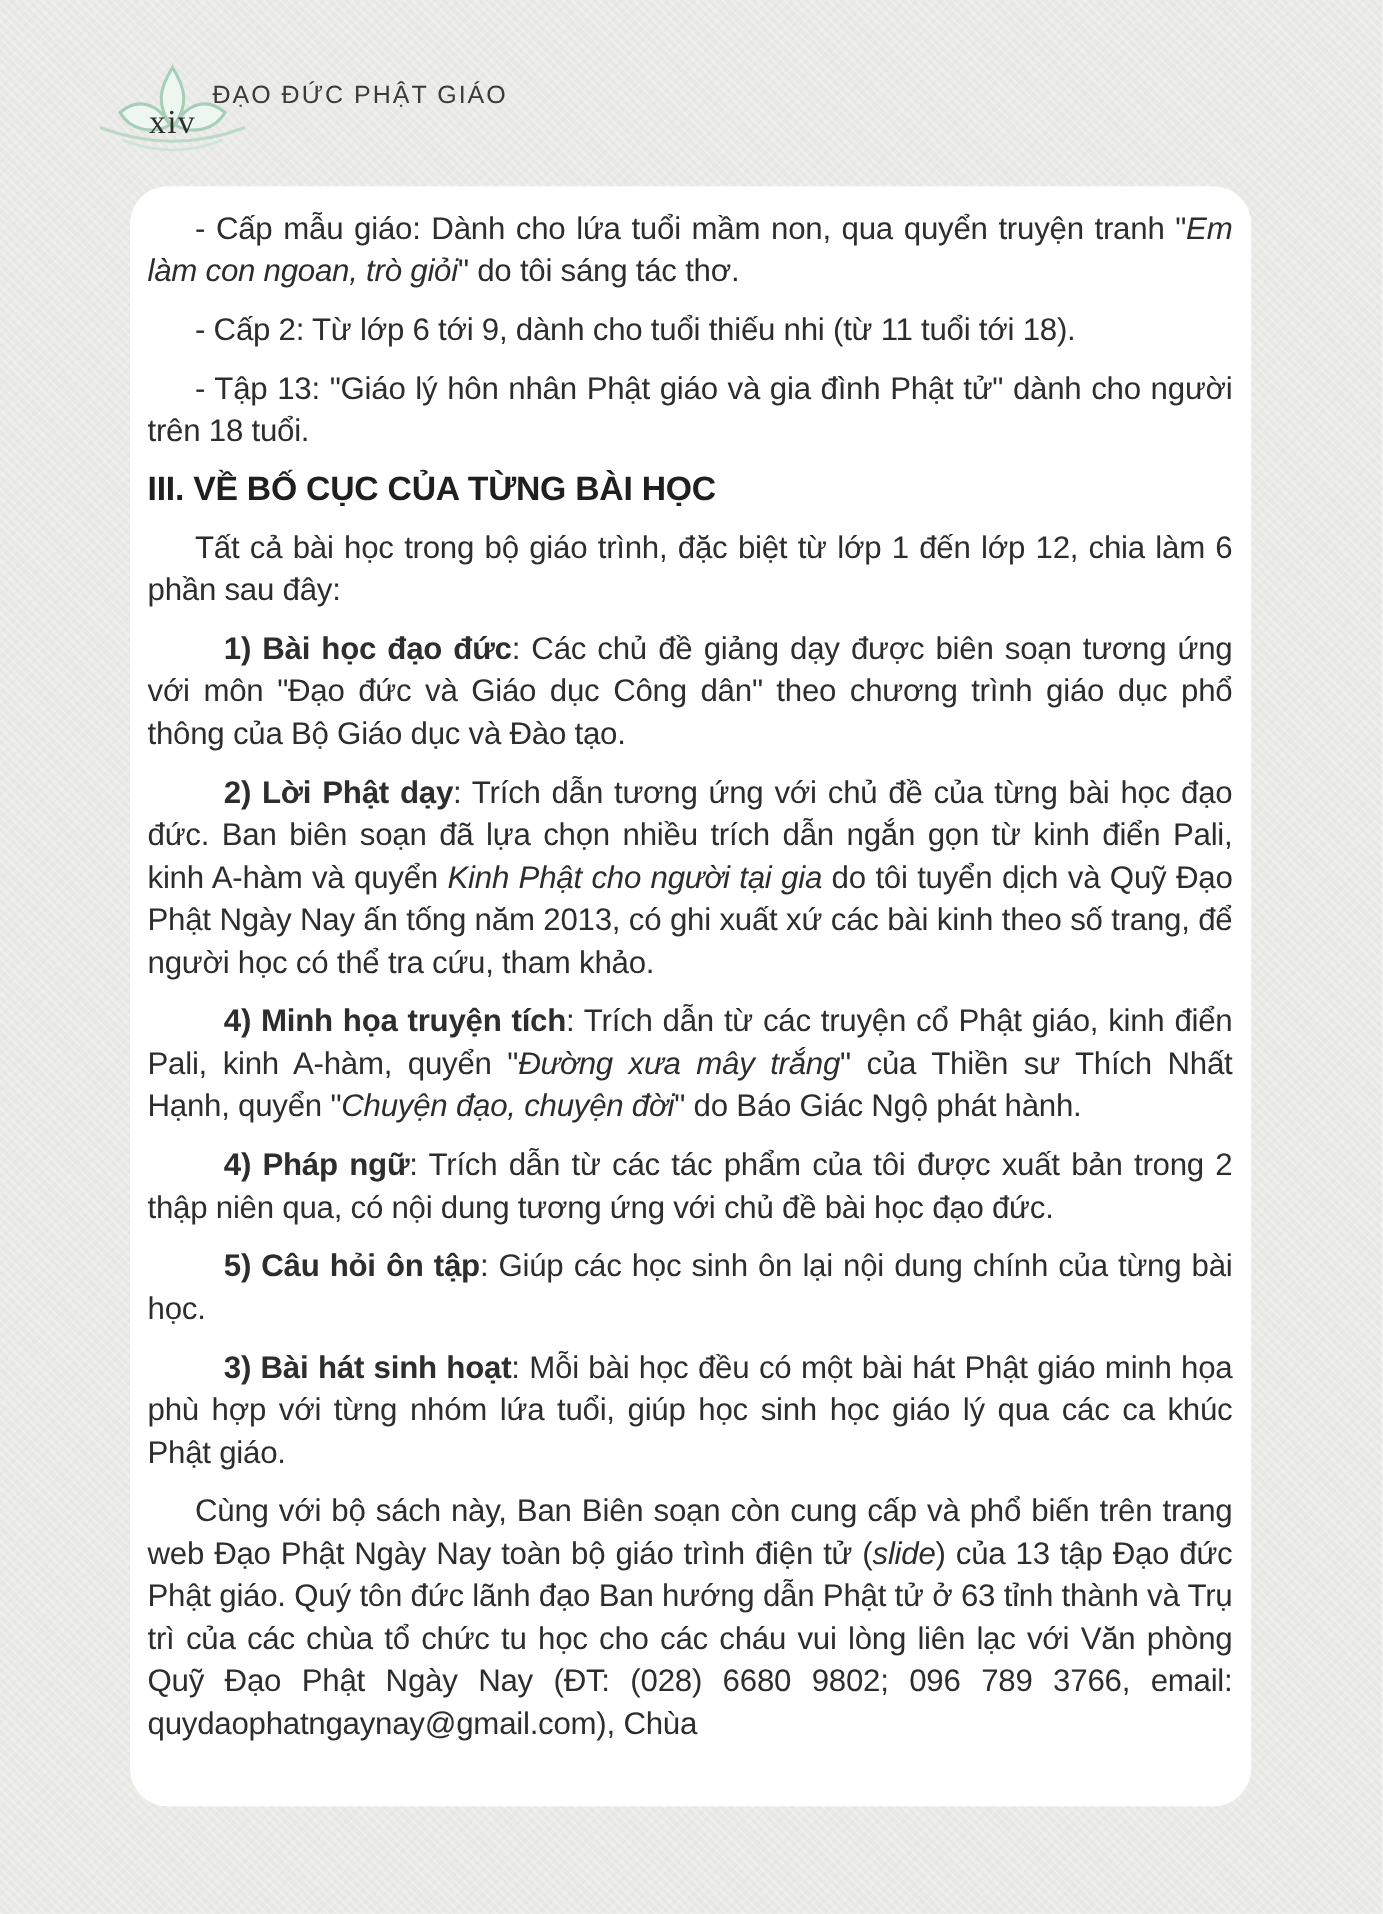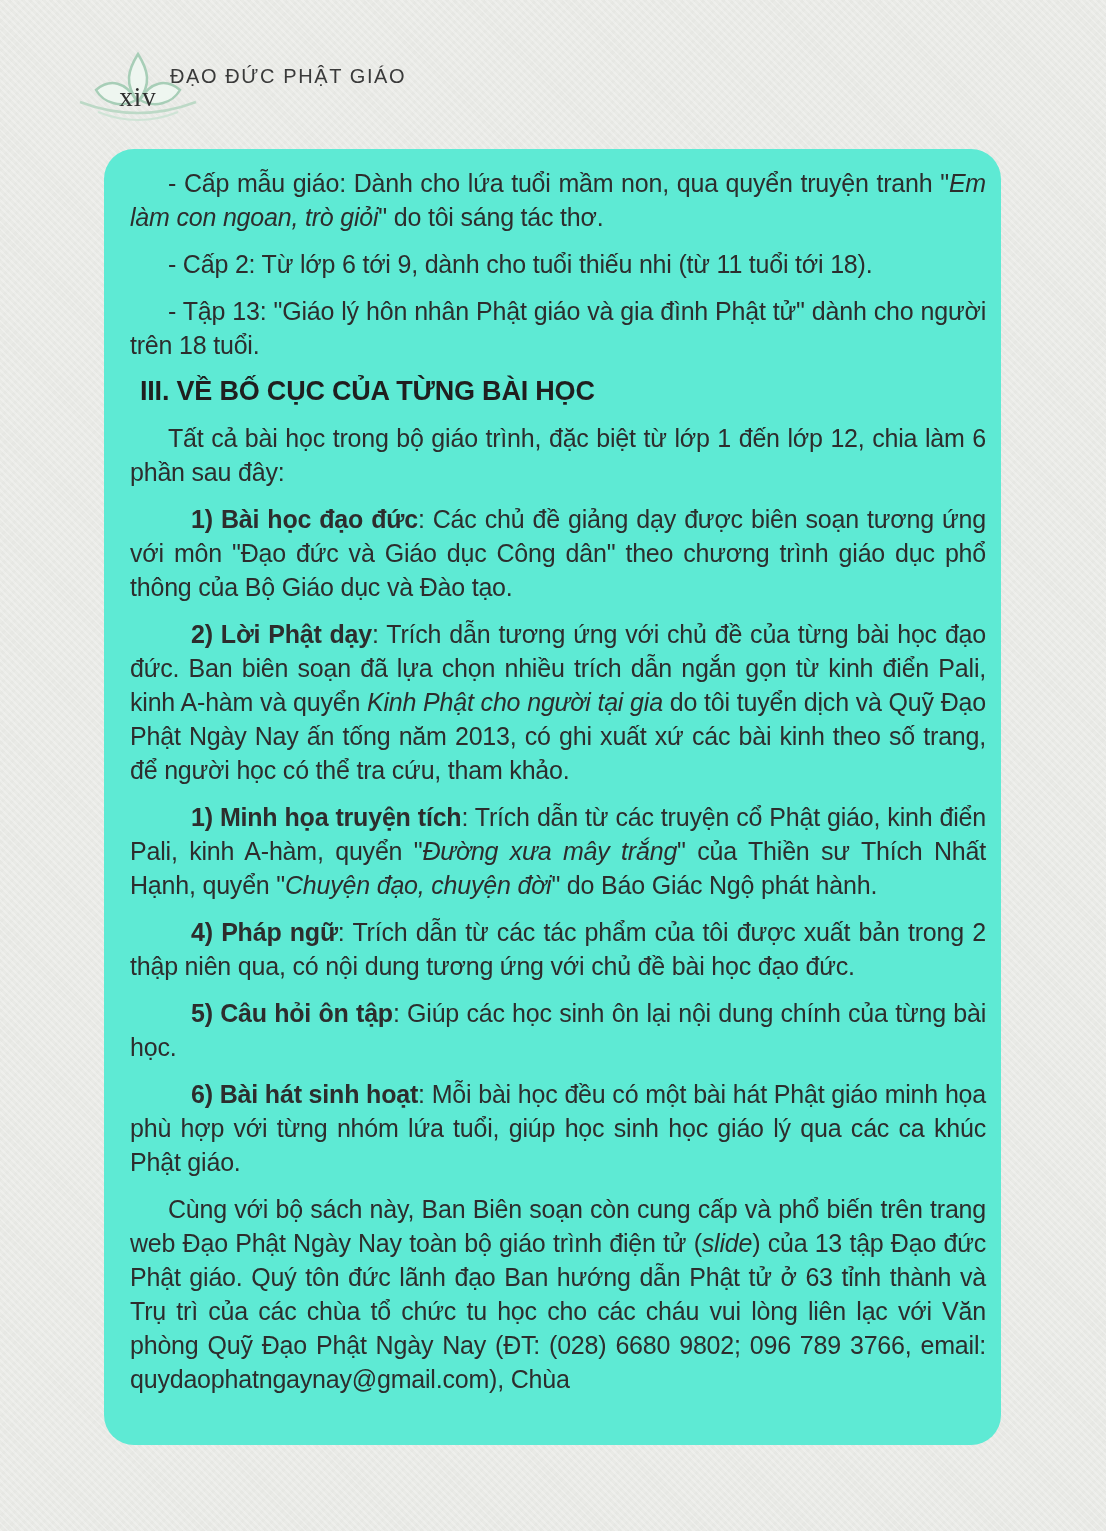--- a/index.html
+++ b/index.html
@@ -25,32 +25,32 @@
     font-family:"Liberation Serif","DejaVu Serif",serif;
     font-size:27px;color:#2f2f2f;letter-spacing:1px;
   }
   .running-title{
     position:absolute;left:170px;top:65px;
     font-size:20px;letter-spacing:1.6px;color:#3a3a3a;
   }
 
   .sheet{
     position:absolute;left:104px;top:149px;width:897px;min-height:1296px;
-    background:#5eead4;border-radius:30px;box-sizing:border-box;
-    padding:17px 15px 22px 26px;
+    background:#ffffff;border-radius:30px;box-sizing:border-box;
+    padding:17px 15px 22px 14px;
   }
   #doc p{
     font-size:25px;line-height:34px;color:#2d2d2d;
     text-align:justify;text-indent:38px;margin:0 0 13px;
     letter-spacing:-0.2px;
   }
   #doc p:last-child{margin-bottom:0;}
   #doc h2{
     font-size:27px;line-height:32px;color:#1f1f1f;
-    font-weight:bold;margin:10px 10px 14px;text-indent:0;
+    font-weight:bold;margin:10px 0 14px;text-indent:0;
     letter-spacing:-0.2px;
   }
   .b{font-weight:bold;margin-left:23px;}
   .i{font-style:italic;}
 </style>
 </head>
 <body>
 
 <header class="page-header">
   <div class="lotus">
@@ -68,19 +68,19 @@
 
 <main class="sheet">
   <div id="doc">
       <p><span>- Cấp mẫu giáo: Dành cho lứa tuổi mầm non, qua quyển truyện tranh "</span><span class="i">Em làm con ngoan, trò giỏi</span><span>" do tôi sáng tác thơ.</span></p>
       <p><span>- Cấp 2: Từ lớp 6 tới 9, dành cho tuổi thiếu nhi (từ 11 tuổi tới 18).</span></p>
       <p><span>- Tập 13: "Giáo lý hôn nhân Phật giáo và gia đình Phật tử" dành cho người trên 18 tuổi.</span></p>
       <h2><span>III. VỀ BỐ CỤC CỦA TỪNG BÀI HỌC</span></h2>
       <p><span>Tất cả bài học trong bộ giáo trình, đặc biệt từ lớp 1 đến lớp 12, chia làm 6 phần sau đây:</span></p>
       <p><span class="b">1) Bài học đạo đức</span><span>: Các chủ đề giảng dạy được biên soạn tương ứng với môn "Đạo đức và Giáo dục Công dân" theo chương trình giáo dục phổ thông của Bộ Giáo dục và Đào tạo.</span></p>
       <p><span class="b">2) Lời Phật dạy</span><span>: Trích dẫn tương ứng với chủ đề của từng bài học đạo đức. Ban biên soạn đã lựa chọn nhiều trích dẫn ngắn gọn từ kinh điển Pali, kinh A-hàm và quyển </span><span class="i">Kinh Phật cho người tại gia</span><span> do tôi tuyển dịch và Quỹ Đạo Phật Ngày Nay ấn tống năm 2013, có ghi xuất xứ các bài kinh theo số trang, để người học có thể tra cứu, tham khảo.</span></p>
-      <p><span class="b">1) Minh họa truyện tích</span><span>: Trích dẫn từ các truyện cổ Phật giáo, kinh điển Pali, kinh A-hàm, quyển "</span><span class="i">Đường xưa mây trắng</span><span>" của Thiền sư Thích Nhất Hạnh, quyển "</span><span class="i">Chuyện đạo, chuyện đời</span><span>" do Báo Giác Ngộ phát hành.</span></p>
+      <p><span class="b">4) Minh họa truyện tích</span><span>: Trích dẫn từ các truyện cổ Phật giáo, kinh điển Pali, kinh A-hàm, quyển "</span><span class="i">Đường xưa mây trắng</span><span>" của Thiền sư Thích Nhất Hạnh, quyển "</span><span class="i">Chuyện đạo, chuyện đời</span><span>" do Báo Giác Ngộ phát hành.</span></p>
       <p><span class="b">4) Pháp ngữ</span><span>: Trích dẫn từ các tác phẩm của tôi được xuất bản trong 2 thập niên qua, có nội dung tương ứng với chủ đề bài học đạo đức.</span></p>
       <p><span class="b">5) Câu hỏi ôn tập</span><span>: Giúp các học sinh ôn lại nội dung chính của từng bài học.</span></p>
-      <p><span class="b">6) Bài hát sinh hoạt</span><span>: Mỗi bài học đều có một bài hát Phật giáo minh họa phù hợp với từng nhóm lứa tuổi, giúp học sinh học giáo lý qua các ca khúc Phật giáo.</span></p>
+      <p><span class="b">3) Bài hát sinh hoạt</span><span>: Mỗi bài học đều có một bài hát Phật giáo minh họa phù hợp với từng nhóm lứa tuổi, giúp học sinh học giáo lý qua các ca khúc Phật giáo.</span></p>
       <p><span>Cùng với bộ sách này, Ban Biên soạn còn cung cấp và phổ biến trên trang web Đạo Phật Ngày Nay toàn bộ giáo trình điện tử (</span><span class="i">slide</span><span>) của 13 tập Đạo đức Phật giáo. Quý tôn đức lãnh đạo Ban hướng dẫn Phật tử ở 63 tỉnh thành và Trụ trì của các chùa tổ chức tu học cho các cháu vui lòng liên lạc với Văn phòng Quỹ Đạo Phật Ngày Nay (ĐT: (028) 6680 9802; 096 789 3766, email: quydaophatngaynay@gmail.com), Chùa</span></p>
     </div>
 </main>
 
 </body></html>

